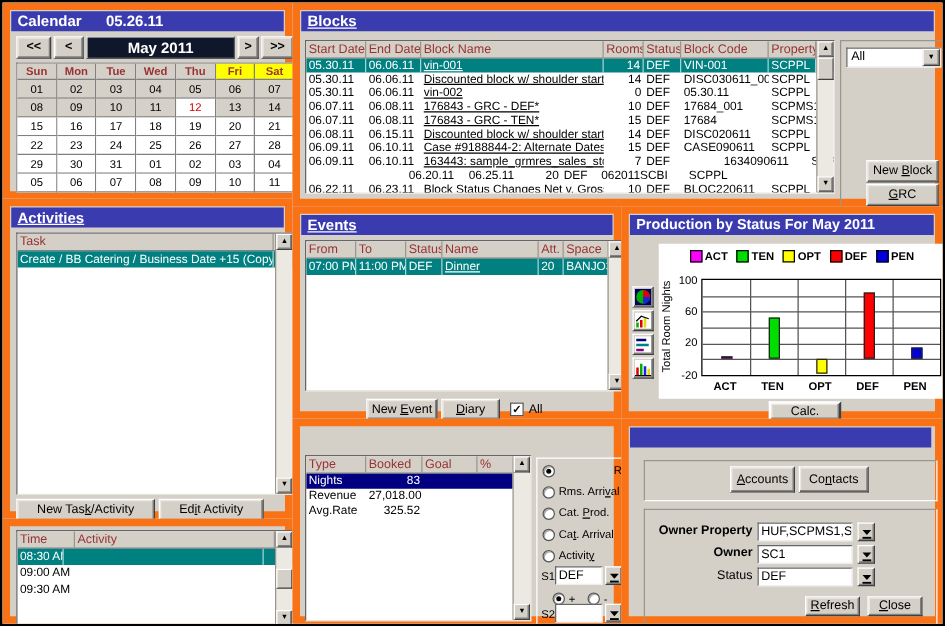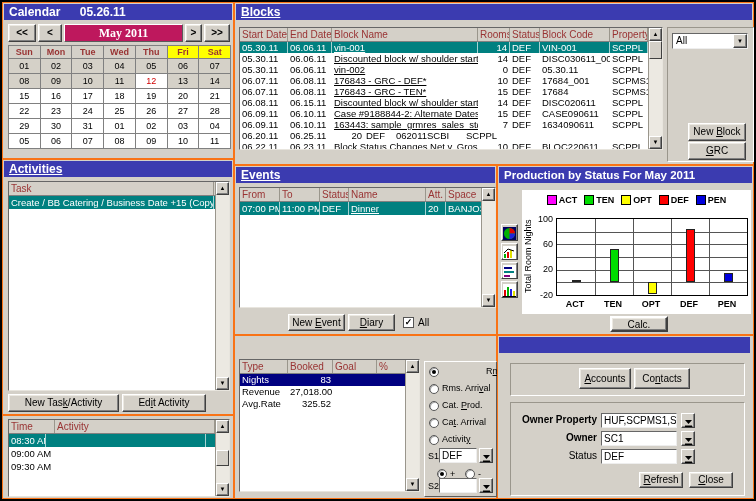--- a/index.html
+++ b/index.html
@@ -1,18 +1,18 @@
 <!DOCTYPE html>
 <html><head>
 <meta charset="utf-8">
 <style>
   html,body{margin:0;padding:0;background:#9a9a9a;}
   .window{position:relative;width:752px;height:497px;border:2px solid #000;background:#D4D0C8;
           font-family:"Liberation Sans",sans-serif;overflow:hidden;-webkit-font-smoothing:none;}
-  .panel{position:absolute;box-sizing:border-box;background:#D4D0C8;border:1px solid #f97316;}
+  .panel{position:absolute;box-sizing:border-box;background:#D4D0C8;border:6px solid #f97316;}
   .tbar{position:absolute;left:1px;right:1px;top:1px;height:16px;background:#3B3BB0;color:#fff;
         font-weight:bold;font-size:12px;line-height:16px;padding-left:5px;box-sizing:border-box;
         white-space:nowrap;overflow:hidden;}
   .tbar .link{text-decoration:underline;}
   .btn{position:absolute;box-sizing:border-box;background:#D4D0C8;border:1px solid;
        border-color:#fff #404040 #404040 #fff;box-shadow:inset -1px -1px 0 #808080,inset 1px 1px 0 #ece9e2;
        font-size:10px;color:#000;text-align:center;overflow:hidden;white-space:nowrap;}
   .listbox{position:absolute;background:#fff;border:1px solid;border-color:#666 #e8e5de #e8e5de #666;
            box-sizing:border-box;overflow:hidden;}
   .lhdr{display:flex;background:#D4D0C8;border-bottom:1px solid #808080;}
@@ -76,21 +76,21 @@
 <div class="window">
 
   <div class="panel" style="left:0;top:0;width:232px;height:157px;">
     <div class="tbar">
       <span>Calendar</span>
       <span style="margin-left:16px;">05.26.11</span>
     </div>
     <div style="position:absolute;left:5px;top:21px;width:222px;height:18px;display:flex;">
       <div class="btn" style="position:relative;width:28px;height:18px;line-height:16px;font-weight:bold;">&lt;&lt;</div>
       <div class="btn" style="position:relative;width:24px;height:18px;line-height:16px;font-weight:bold;margin-left:2px;">&lt;</div>
-      <div class="raised" style="flex:1;height:18px;background:#be185d;color:#fff;font-weight:bold;font-size:12px;line-height:16px;text-align:center;margin-left:2px;box-sizing:border-box;font-family:Liberation Serif, serif;">May 2011</div>
+      <div class="raised" style="flex:1;height:18px;background:#0f172a;color:#fff;font-weight:bold;font-size:12px;line-height:16px;text-align:center;margin-left:2px;box-sizing:border-box;">May 2011</div>
       <div class="btn" style="position:relative;width:17px;height:18px;line-height:16px;font-weight:bold;margin-left:2px;">&gt;</div>
       <div class="btn" style="position:relative;width:26px;height:18px;line-height:16px;font-weight:bold;margin-left:2px;">&gt;&gt;</div>
     </div>
     <div id="cal-grid">
         <div class="cc hd">Sun</div>
         <div class="cc hd">Mon</div>
         <div class="cc hd">Tue</div>
         <div class="cc hd">Wed</div>
         <div class="cc hd">Thu</div>
         <div class="cc hd wk">Fri</div>
@@ -266,24 +266,24 @@
           <div class="c" style="width: 30px;">DEF</div>
           <div class="c" style="width: 70px;">CASE090611</div>
           <div class="c" style="width: 38px;">SCPPL</div>
         </div>
         <div class="lrow" style="line-height: 11px; height: 11px;">
           <div class="c" style="width: 48px;">06.09.11</div>
           <div class="c" style="width: 44px;">06.10.11</div>
           <div class="c und" style="width: 146px;">163443: sample_grmres_sales_std</div>
           <div class="c ra" style="width: 32px;">7</div>
           <div class="c" style="width: 30px;">DEF</div>
-          <div class="c" style="width: 70px;">1634090611</div>
-          <div class="c" style="width: 38px;">SCPPL</div>
-        </div>
-        <div class="lrow" style="line-height: 11px; height: 11px;">
+          <div class="c" style="width: 70px; margin-left: 32px;">1634090611</div>
+          <div class="c" style="width: 38px;">SCPPL</div>
+        </div>
+        <div class="lrow" style="line-height: 11px; height: 11px; justify-content: center;">
           <div class="c" style="width: 48px;">06.20.11</div>
           <div class="c" style="width: 44px;">06.25.11</div>
           <div class="c ra" style="width: 32px;">20</div>
           <div class="c" style="width: 30px;">DEF</div>
           <div class="c" style="width: 70px;">062011SCBI</div>
           <div class="c" style="width: 38px;">SCPPL</div>
         </div>
         <div class="lrow" style="line-height: 11px; height: 11px;">
           <div class="c" style="width: 48px;">06.22.11</div>
           <div class="c" style="width: 44px;">06.23.11</div>

